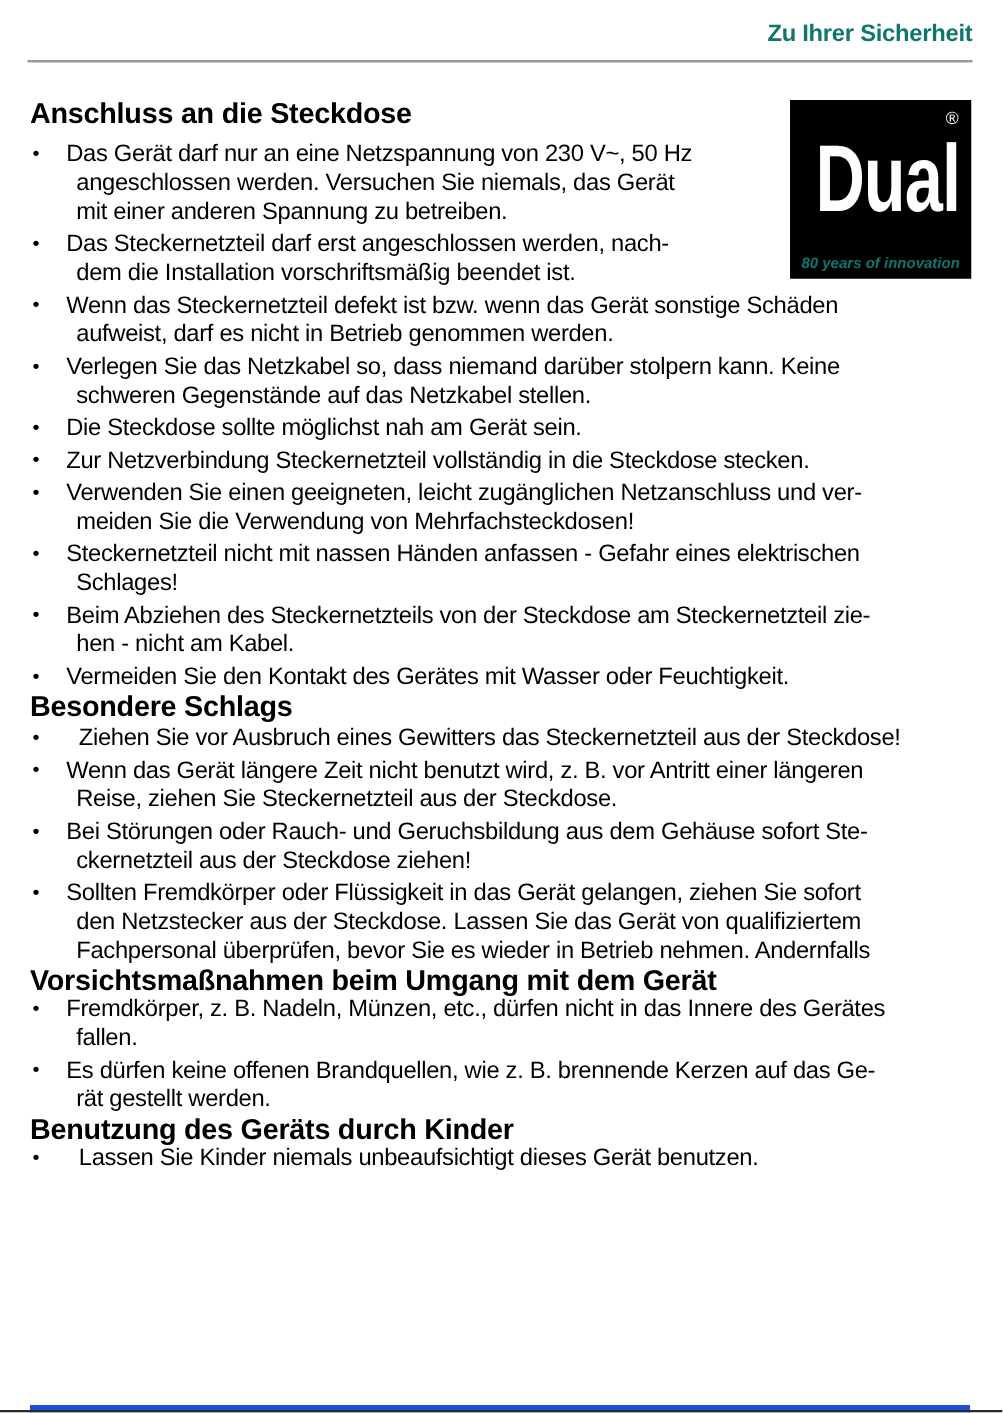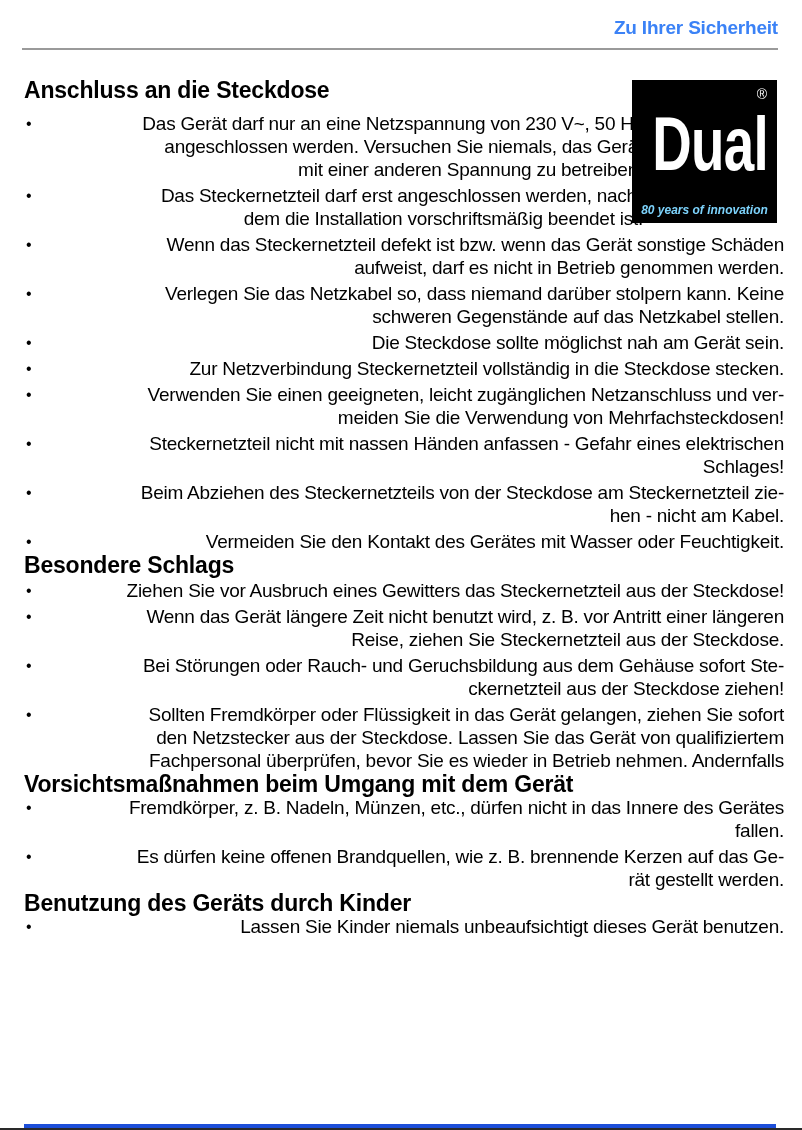--- a/index.html
+++ b/index.html
@@ -6,56 +6,56 @@
     body {
       width: 802px; height: 1130px; position: relative; overflow: hidden;
       font-family: "Liberation Sans", sans-serif; color: #000;
     }
     .page-header {
       position: absolute; left: 22px; top: 0; width: 756px; height: 48px;
       border-bottom: 2px solid #9a9a9a;
     }
     .header-title {
       position: absolute; right: 0; top: 17px;
-      font-size: 19px; font-weight: bold; color: #3b82f6; letter-spacing: -0.2px;
+      font-size: 19px; font-weight: bold; color: #0f766e; letter-spacing: -0.2px;
     }
     .logo {
       position: absolute; left: 632px; top: 80px; width: 145px; height: 143px;
       background: #000; overflow: hidden;
     }
     .logo-reg {
       position: absolute; right: 10px; top: 6px; color: #fff; font-size: 14px;
     }
     .logo-word {
       position: absolute; left: 0; right: 0; top: 22px; text-align: center;
       color: #fff; font-size: 76px; line-height: 84px; font-weight: bold;
       font-family: "Liberation Sans", sans-serif;
       transform: scaleX(0.72); letter-spacing: -1px;
     }
     .logo-tag {
       position: absolute; left: 0; right: 0; bottom: 6px; text-align: center;
-      color: #7dd3fc; font-size: 12px; font-style: italic; font-weight: bold;
+      color: #0f766e; font-size: 12px; font-style: italic; font-weight: bold;
     }
     .content {
       position: absolute; left: 24px; top: 78px; width: 760px;
     }
     .section-heading {
       font-size: 23px; font-weight: bold; line-height: 24px; margin: 0;
       letter-spacing: -0.2px;
     }
     .section-heading.first { margin-bottom: 10px; }
     ul.bullets { list-style: none; margin: 0; padding: 0; }
     li.item {
       position: relative; padding-left: 29px; font-size: 19px; line-height: 23px;
       margin-bottom: 3px; letter-spacing: -0.25px;
     }
     li.item .bullet {
       position: absolute; left: 2px; top: 0; font-size: 16px;
     }
-    li.item .line { display: block; text-align: right; }
+    li.item .line { display: block; }
     li.item .line.cont { padding-left: 8px; }
     li.item.wide-gap { padding-left: 30px; }
     li.item.wide-gap .line.first { padding-left: 9px; }
     .narrow { width: 590px; }
     .page-footer {
       position: absolute; left: 24px; top: 1124px; width: 752px;
       border-top: 6px solid #1d4ed8;
     }
     .footer-text {
       position: absolute; left: 12px; top: 5px; font-size: 19px; color: #7a7a7a;

